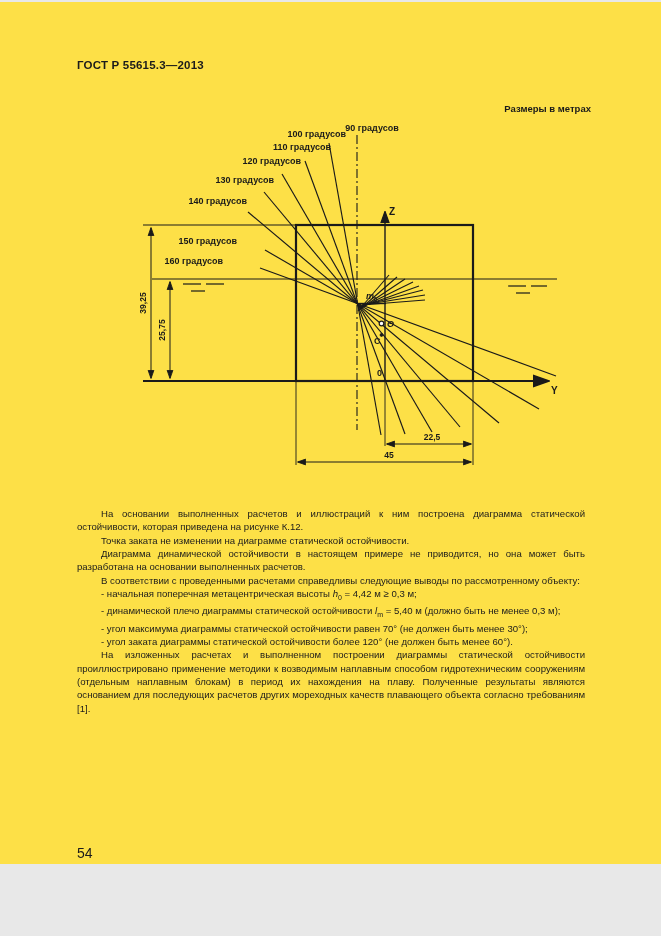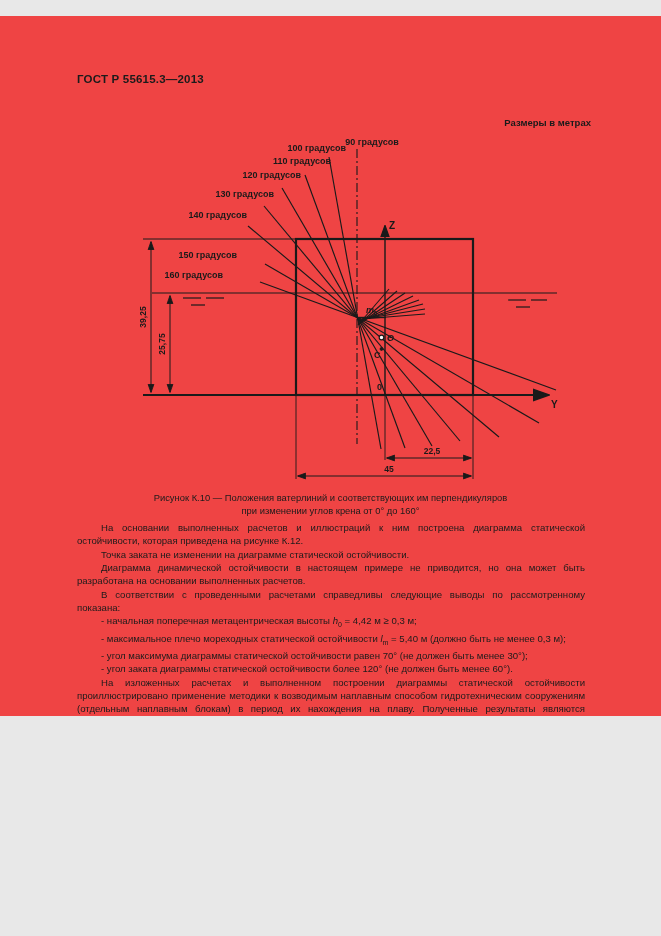--- a/index.html
+++ b/index.html
@@ -1,23 +1,23 @@
 <!DOCTYPE html>
 <html><head>
 <meta charset="utf-8">
 <style>
   html,body{margin:0;padding:0;background:#e8e8e8;}
   .page{
     position:relative;
-    width:661px;height:700px;
-    background:#ef4444;
+    width:661px;height:862px;
+    background:#fde047;
     font-family:"Liberation Sans","DejaVu Sans",sans-serif;
     color:#1b1b1b;
     overflow:hidden;
-    margin:16px auto;
+    margin:2px auto;
   }
   .hdr{
     position:absolute;left:77px;top:57px;
     font-size:11.5px;font-weight:bold;letter-spacing:.2px;
   }
   svg.fig{position:absolute;left:0;top:0;}
   svg.fig line, svg.fig rect, svg.fig circle, svg.fig path{stroke:#1a1a1a;}
   svg.fig text{fill:#1a1a1a;font-family:"Liberation Sans","DejaVu Sans",sans-serif;}
   .ang{font-size:9px;font-weight:bold;}
   .dim{font-size:8.5px;font-weight:bold;}
@@ -151,33 +151,29 @@
     <g>
       <line x1="387" y1="442" x2="471" y2="442" stroke-width="1" marker-start="url(#arr)" marker-end="url(#arr)"></line>
       <text class="dim" x="432" y="438" text-anchor="middle">22,5</text>
     </g>
     <g>
       <line x1="298" y1="460" x2="471" y2="460" stroke-width="1" marker-start="url(#arr)" marker-end="url(#arr)"></line>
       <text class="dim" x="389" y="456" text-anchor="middle">45</text>
     </g>
   </svg>
 
-  <div class="caption">
-    <div>Рисунок К.10 — Положения ватерлиний и соответствующих им перпендикуляров</div>
-    <div>при изменении углов крена от 0° до 160°</div>
-  </div>
 
   <div class="bodytext">
     <p>На основании выполненных расчетов и иллюстраций к ним построена диаграмма статической остойчивости, которая приведена на рисунке К.12.</p>
     <p>Точка заката не изменении на диаграмме статической остойчивости.</p>
     <p>Диаграмма динамической остойчивости в настоящем примере не приводится, но она может быть разработана на основании выполненных расчетов.</p>
-    <p>В соответствии с проведенными расчетами справедливы следующие выводы по рассмотренному показана:</p>
+    <p>В соответствии с проведенными расчетами справедливы следующие выводы по рассмотренному объекту:</p>
 
     <p class="li"><span>- начальная поперечная метацентрическая высоты </span><i>h</i><sub>0</sub><span> = 4,42 м ≥ 0,3 м;</span></p>
-    <p class="li"><span>- максимальное плечо мореходных статической остойчивости </span><i>l</i><sub>m</sub><span> = 5,40 м (должно быть не менее 0,3 м);</span></p>
+    <p class="li"><span>- динамической плечо диаграммы статической остойчивости </span><i>l</i><sub>m</sub><span> = 5,40 м (должно быть не менее 0,3 м);</span></p>
     <p class="li"><span>- угол максимума диаграммы статической остойчивости равен 70° (не должен быть менее 30°);</span></p>
     <p class="li"><span>- угол заката диаграммы статической остойчивости более 120° (не должен быть менее 60°).</span></p>
 
     <p>На изложенных расчетах и выполненном построении диаграммы статической остойчивости проиллюстрировано применение методики к возводимым наплавным способом гидротехническим сооружениям (отдельным наплавным блокам) в период их нахождения на плаву. Полученные результаты являются основанием для последующих расчетов других мореходных качеств плавающего объекта согласно требованиям [1].</p>
   </div>
 
   <div class="pagenum">54</div>
 
 </div>
 

